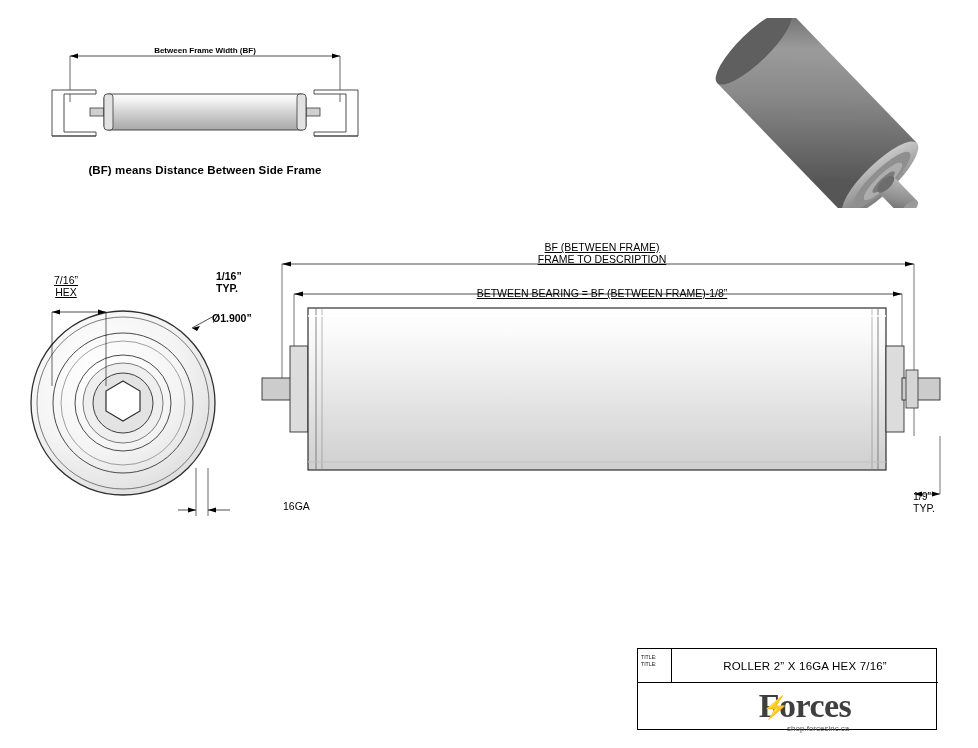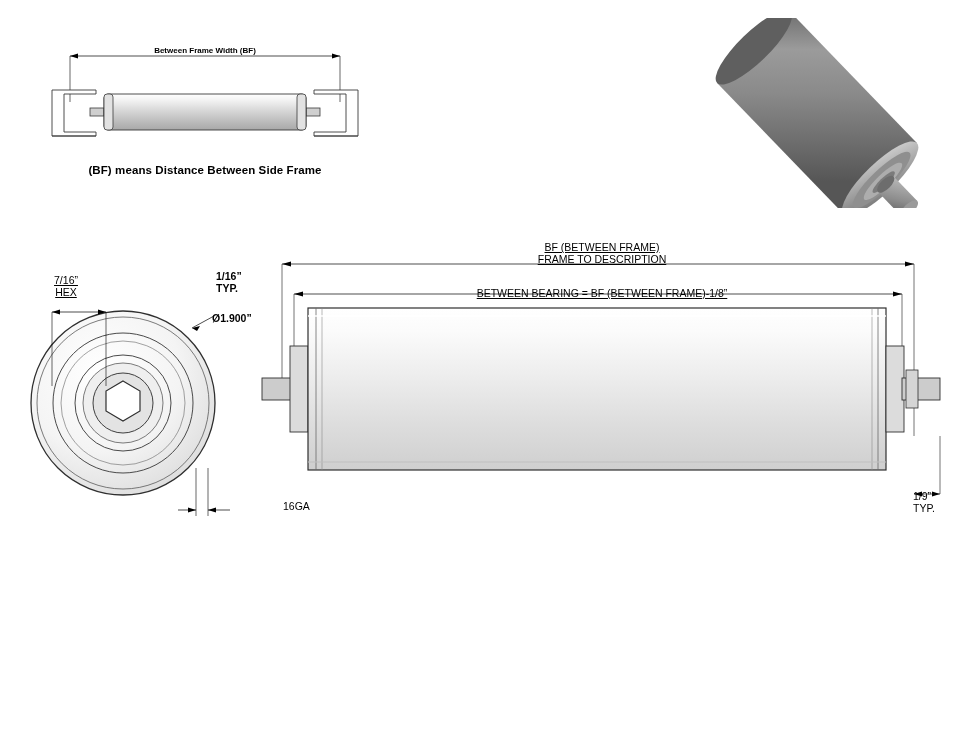--- a/index.html
+++ b/index.html
@@ -299,14 +299,26 @@
   </div>
 
   <div class="dim center" style="left:492px; top:241px; width:220px;"><span>BF (BETWEEN FRAME)</span><br><span>FRAME TO DESCRIPTION</span></div>
 
   <div class="dim center" style="left:422px; top:287px; width:360px;">BETWEEN BEARING = BF (BETWEEN FRAME)-1/8”</div>
 
   <div class="dim" style="left:216px; top:270px;font-weight:bold;"><span>1/16”</span><br><span>TYP.</span></div>
 
   <div class="dim" style="left:913px; top:490px;"><span>1/9”</span><br><span>TYP.</span></div>
 
+  <div class="abs" id="title-block">
+    <div class="tb-left">TITLE:
+TITLE:</div>
+    <div class="tb-title">ROLLER 2” X 16GA HEX 7/16”</div>
+    <div class="tb-logo">
+      <div class="logo-wrap">
+        <span class="logo-bolt">⚡</span>
+        <span class="logo-word">Forces</span>
+        <span class="logo-sub">shop.forcesinc.ca</span>
+      </div>
+    </div>
+  </div>
 
 </div>
 
 </body></html>

